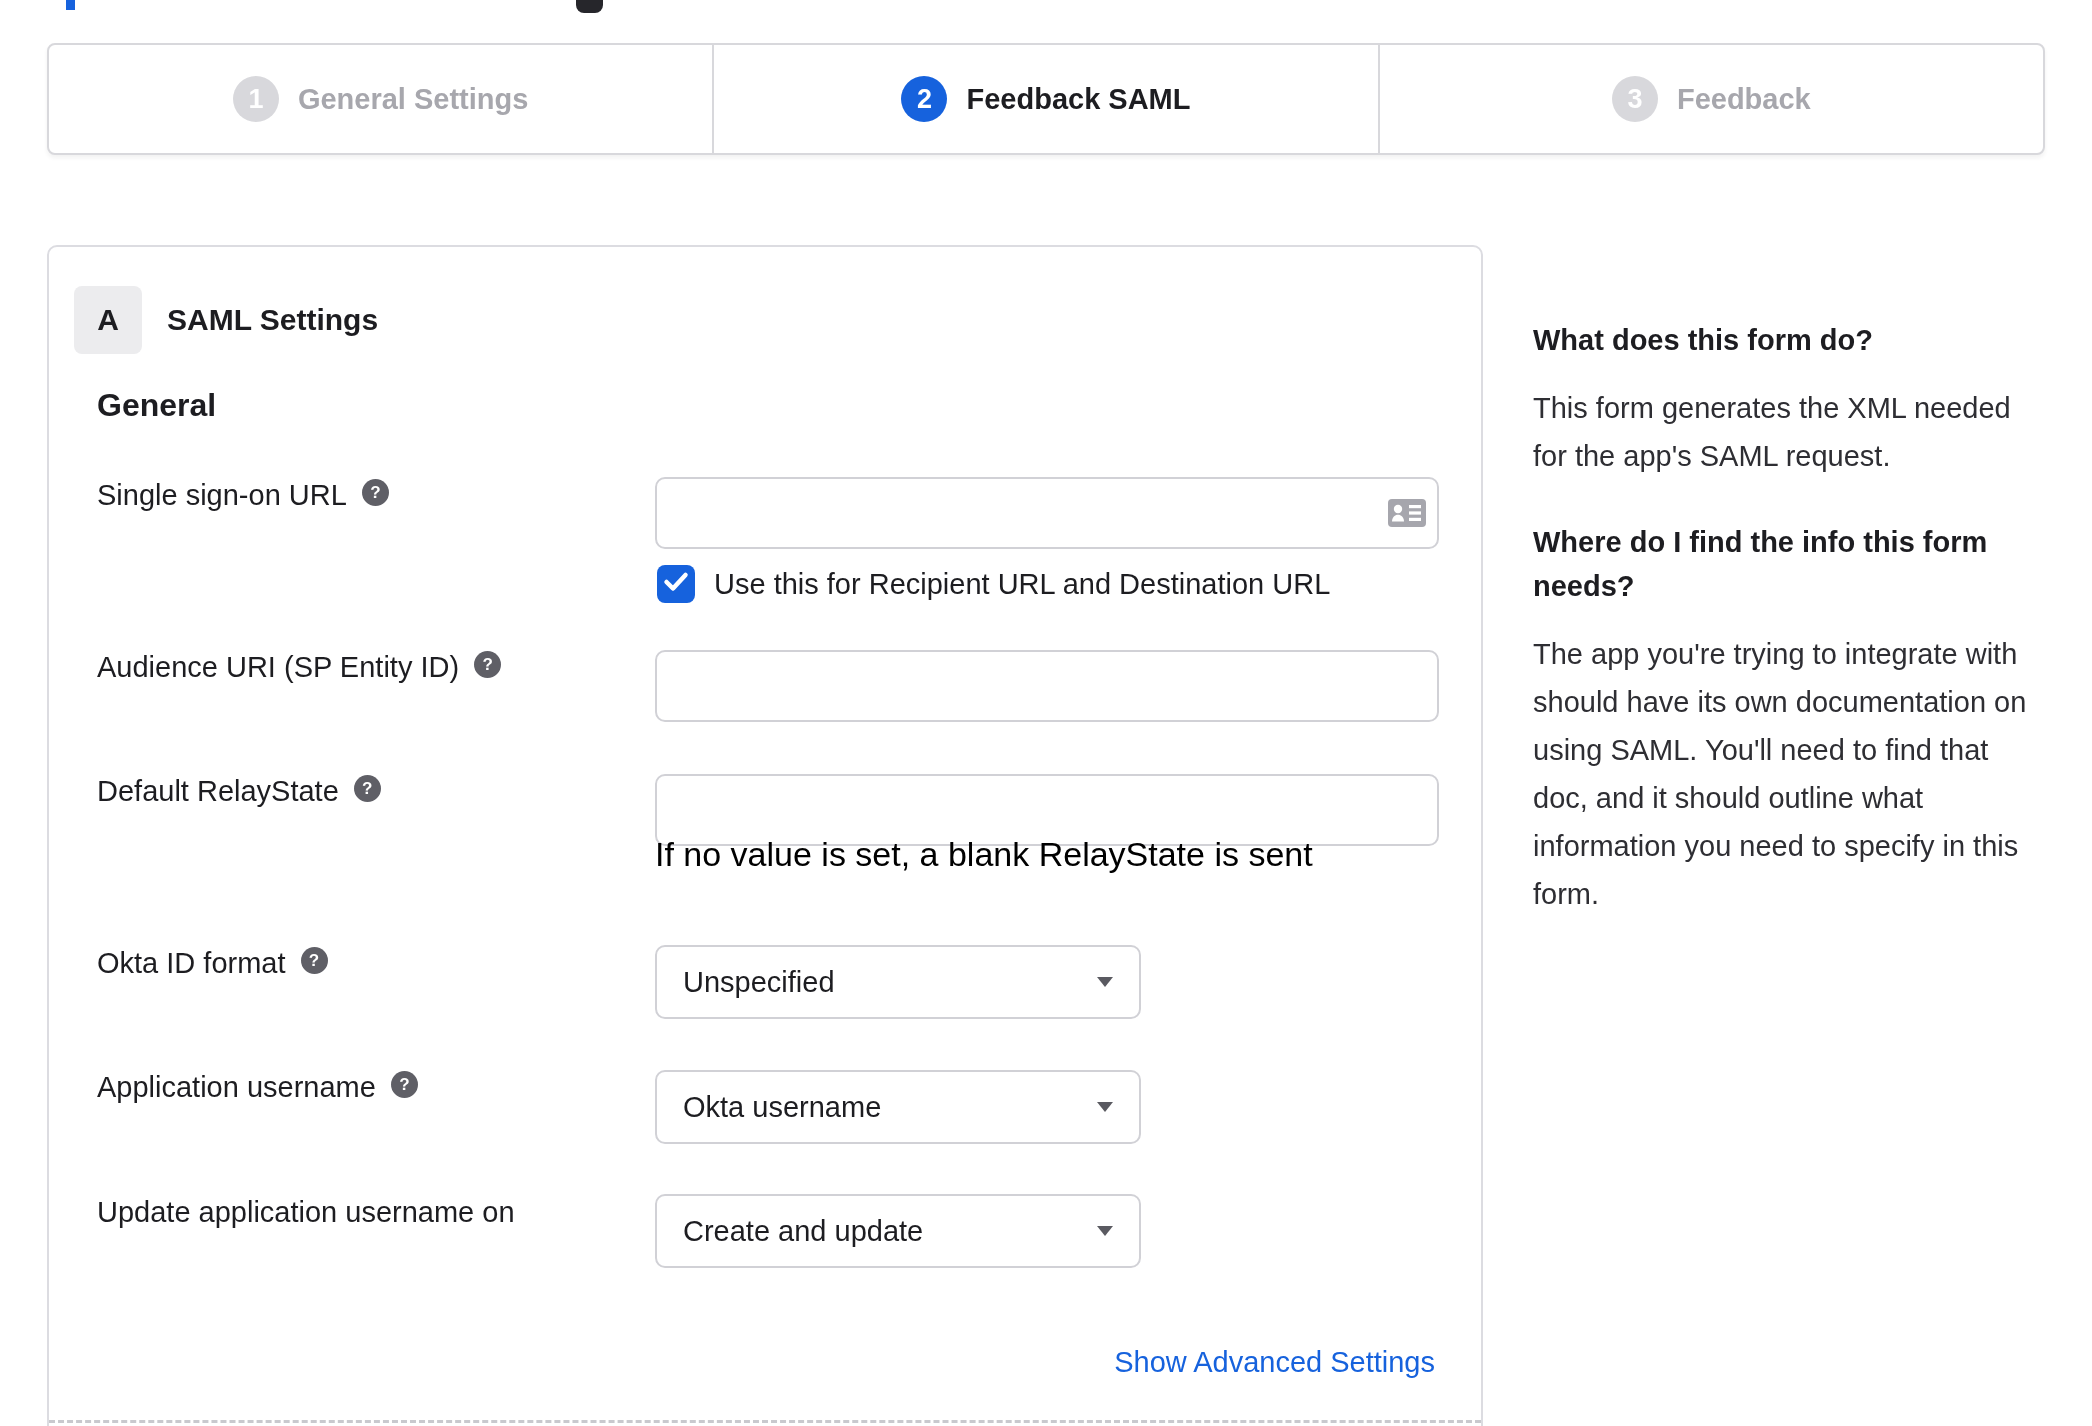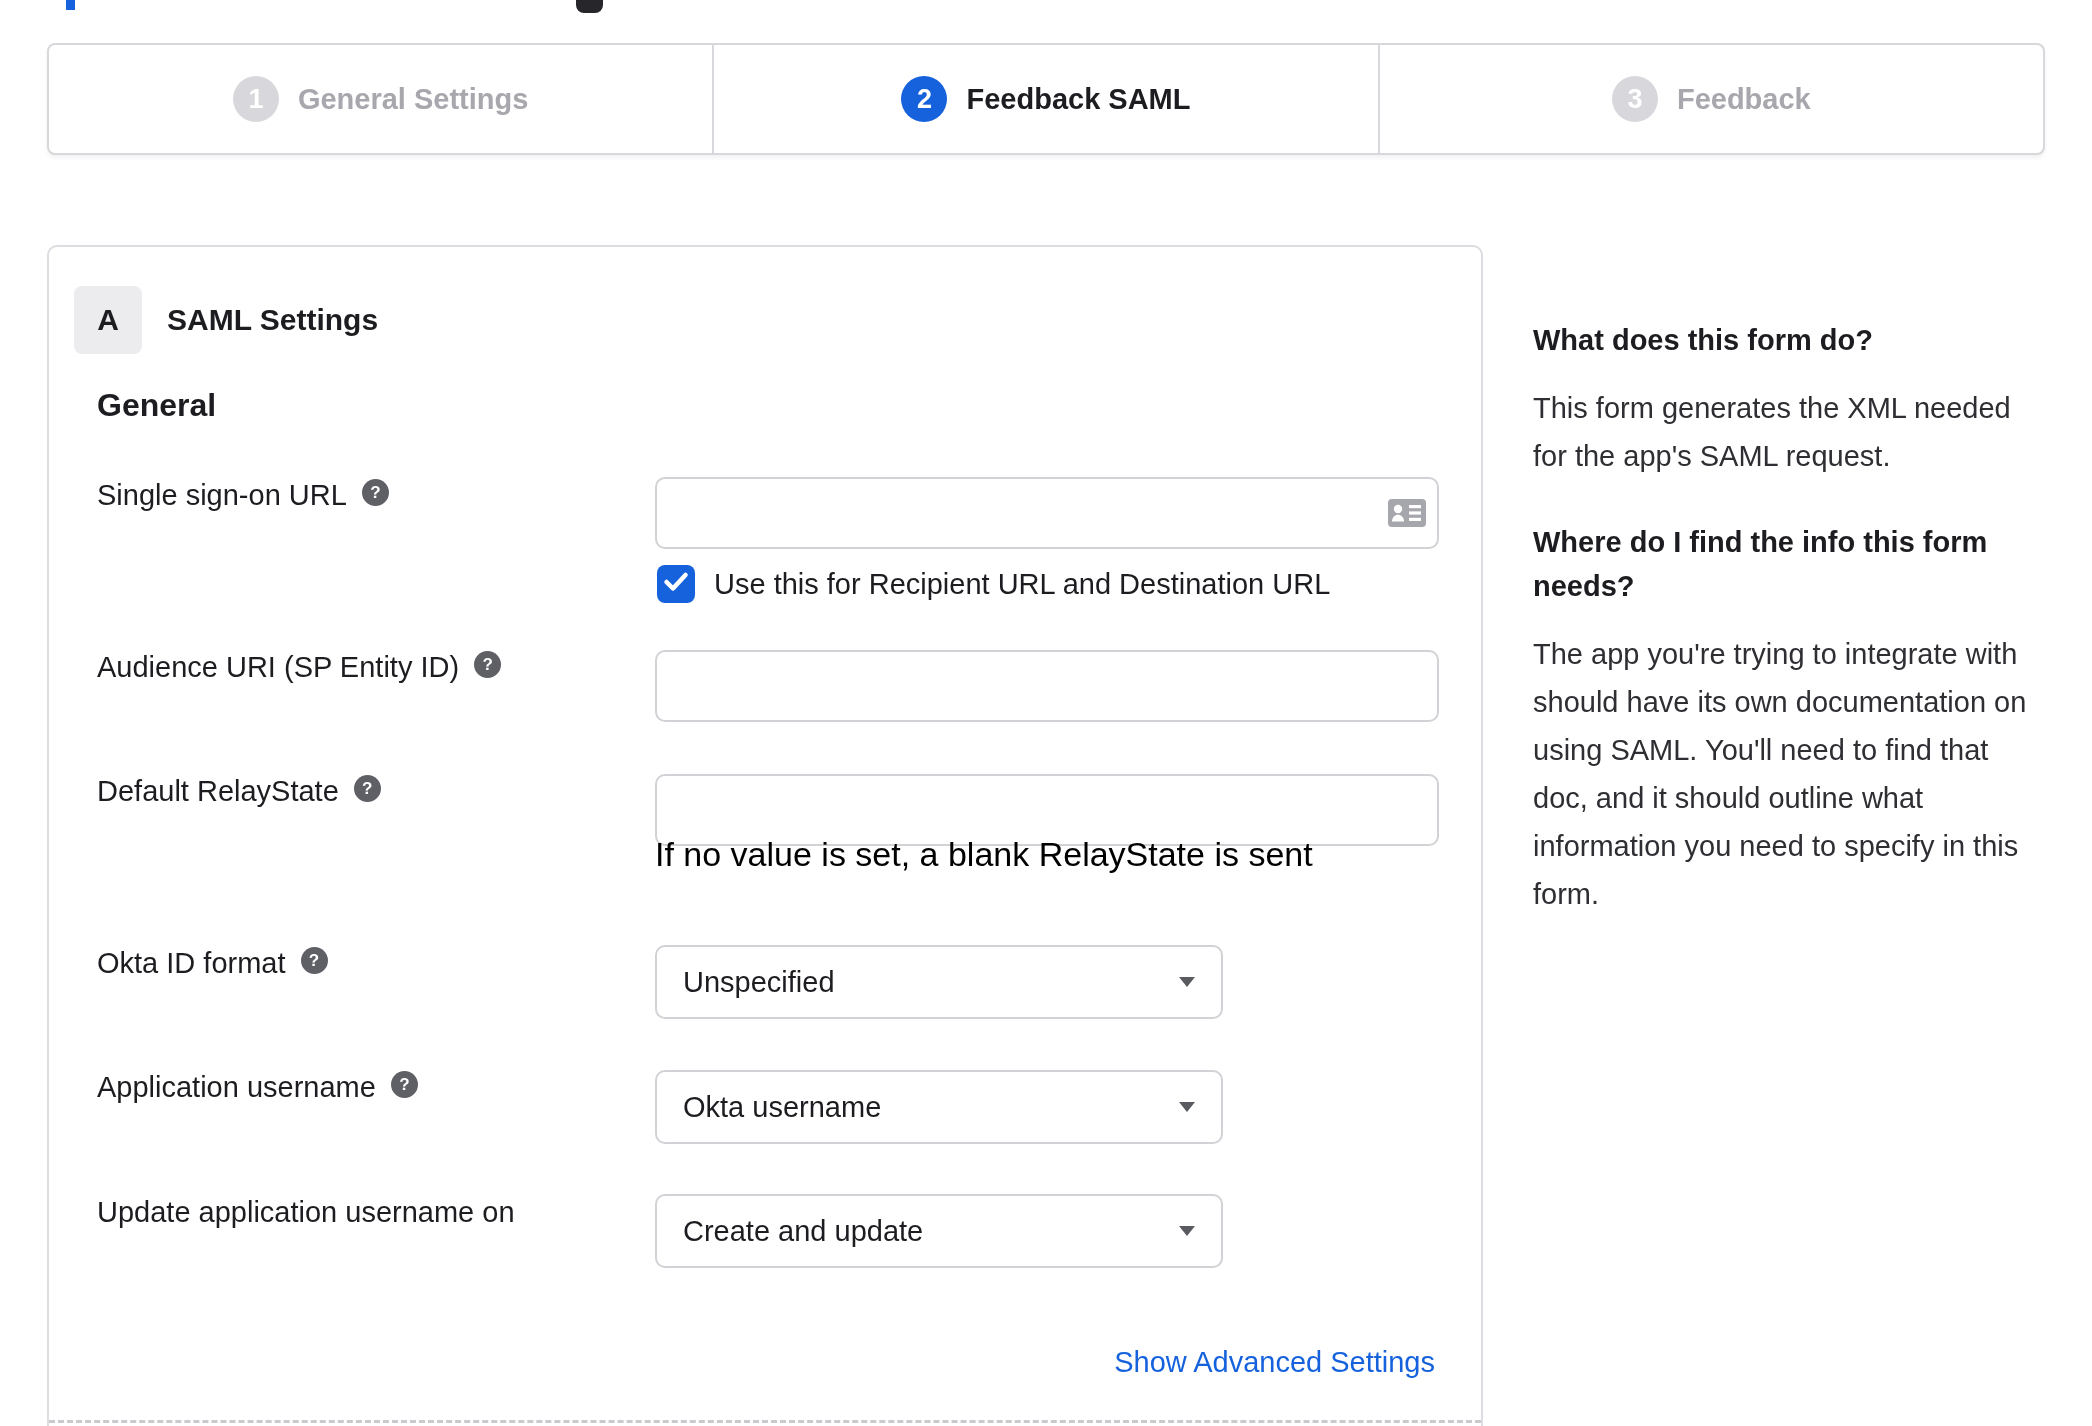--- a/index.html
+++ b/index.html
@@ -53,21 +53,21 @@
 
   .checkbox { position: absolute; left: 608px; top: 318px; width: 38px; height: 38px;
     background: #1662dd; border-radius: 8px; display: flex; align-items: center;
     justify-content: center; cursor: pointer; }
   .checkbox-label { position: absolute; left: 665px; top: 318px; line-height: 38px;
     font-size: 29px; }
 
   .helper-text { position: absolute; left: 606px; font-size: 34px; color: #000000;
     line-height: 36px; }
 
-  .dropdown { position: absolute; left: 606px; width: 568px; height: 74px;
+  .dropdown { position: absolute; left: 606px; width: 486px; height: 74px;
     border: 2px solid #d1d1d6; border-radius: 10px; background: #fff; display: flex;
     align-items: center; padding: 0 26px; cursor: pointer; }
   .dropdown-value { font-size: 29px; color: #1d1d21; flex: 1; }
   .dropdown-caret { width: 0; height: 0; border-left: 8px solid transparent;
     border-right: 8px solid transparent; border-top: 10px solid #5a5a61; }
 
   .advanced-link { position: absolute; right: 46px; top: 1095px; font-size: 29px;
     color: #1662dd; text-decoration: none; font-weight: 500; line-height: 40px; }
   .dashed-divider { position: absolute; left: 0; right: 0; top: 1173px;
     border-top: 3px dashed #c9c9ce; }

